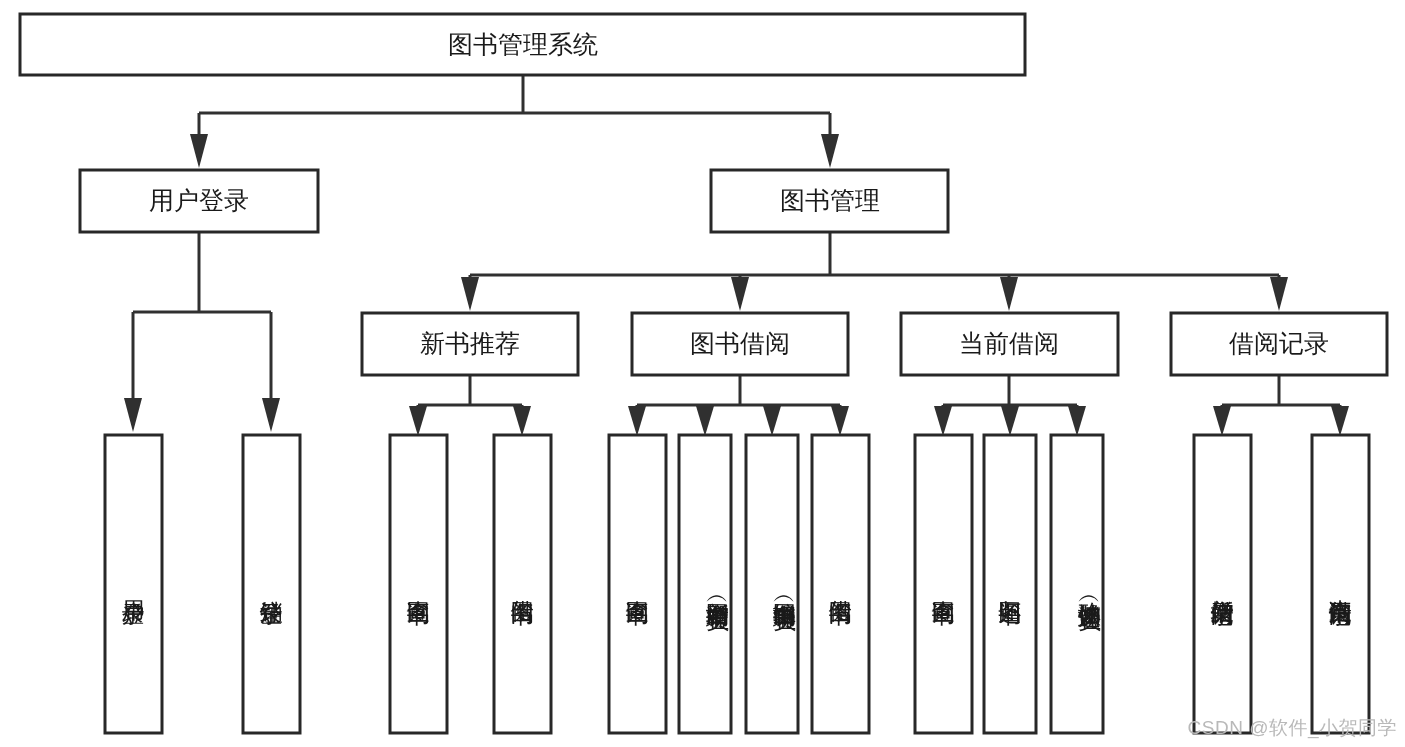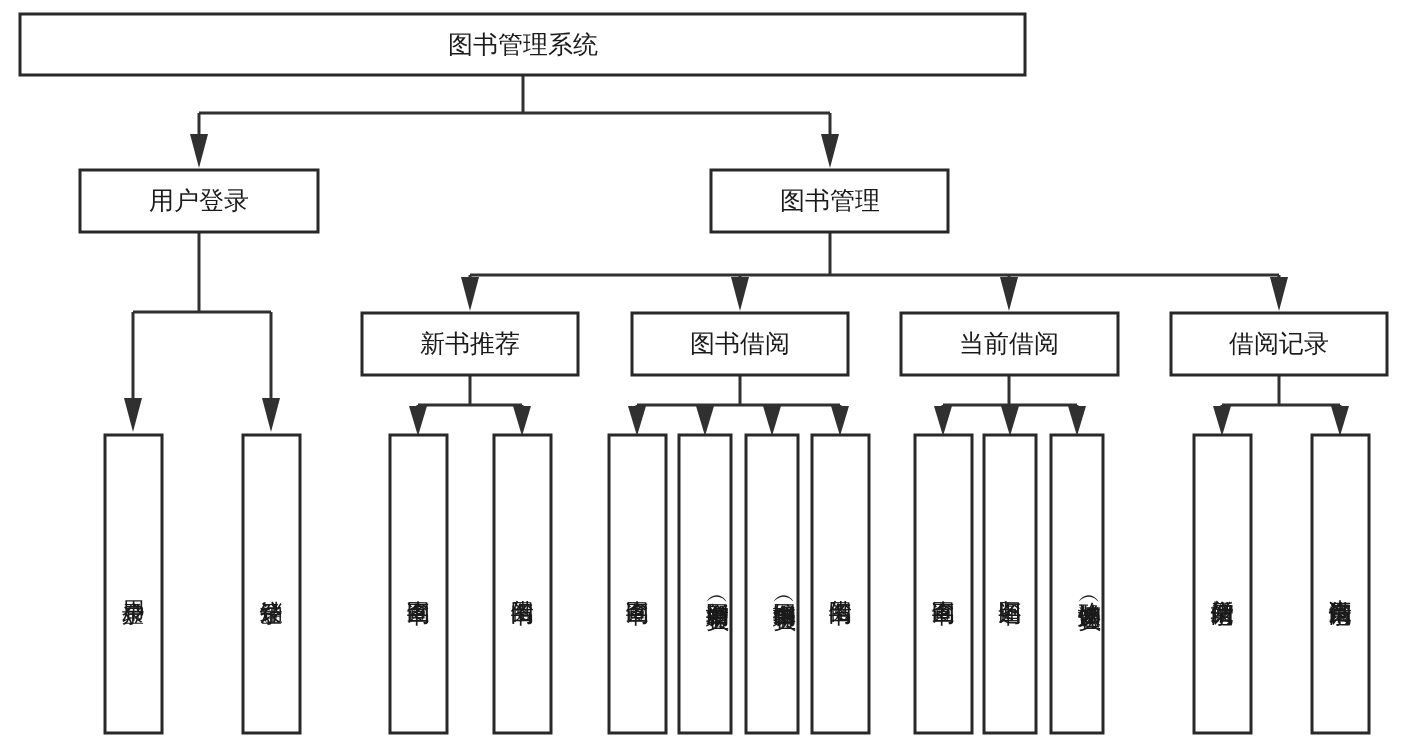--- a/index.html
+++ b/index.html
@@ -211,13 +211,14 @@
   <div class="leaf-label" style="left:746px;  top:435px; width:52px; height:298px; align-items:flex-start; padding-top:8px; box-sizing:border-box;">编辑图书（管理员）</div>
   <div class="leaf-label" style="left:812px;  top:435px; width:57px; height:298px;">借阅图书</div>
 
   <div class="leaf-label" style="left:915px;  top:435px; width:57px; height:298px;">查询图书</div>
   <div class="leaf-label" style="left:984px;  top:435px; width:52px; height:298px;">归还图书</div>
   <div class="leaf-label" style="left:1051px; top:435px; width:52px; height:298px; align-items:flex-start; padding-top:8px; box-sizing:border-box;">确认归还（管理员）</div>
 
   <div class="leaf-label" style="left:1194px; top:435px; width:57px; height:298px;">新增借阅记录</div>
   <div class="leaf-label" style="left:1312px; top:435px; width:57px; height:298px;">查询借阅记录</div>
 
+  <div class="watermark">CSDN @软件_小贺同学</div>
 </div>
 
 </body></html>

